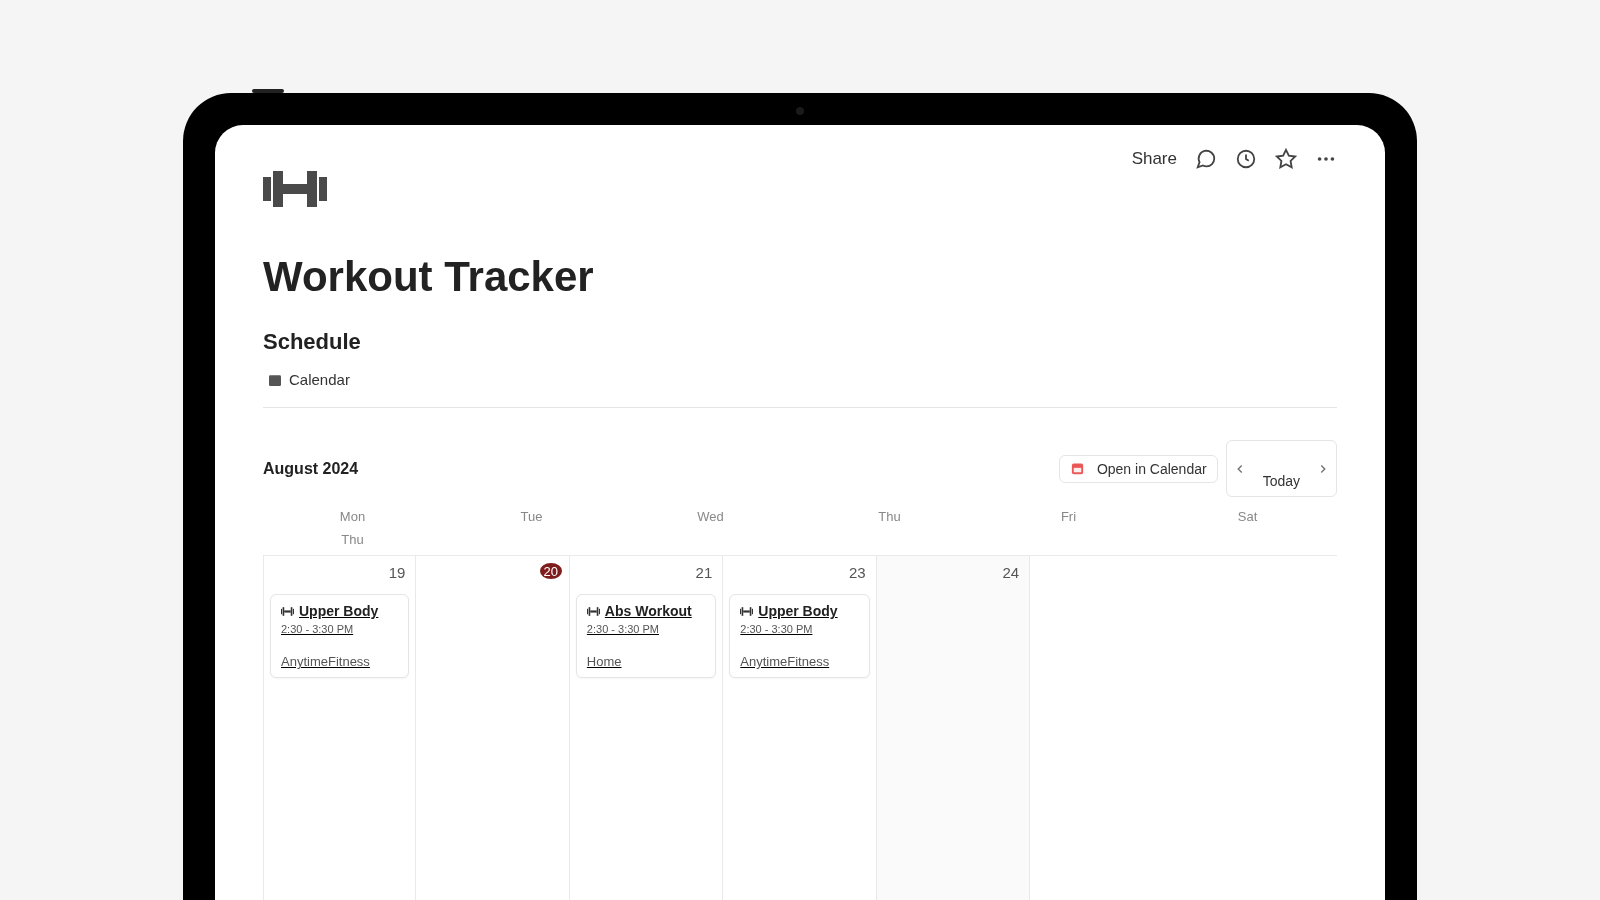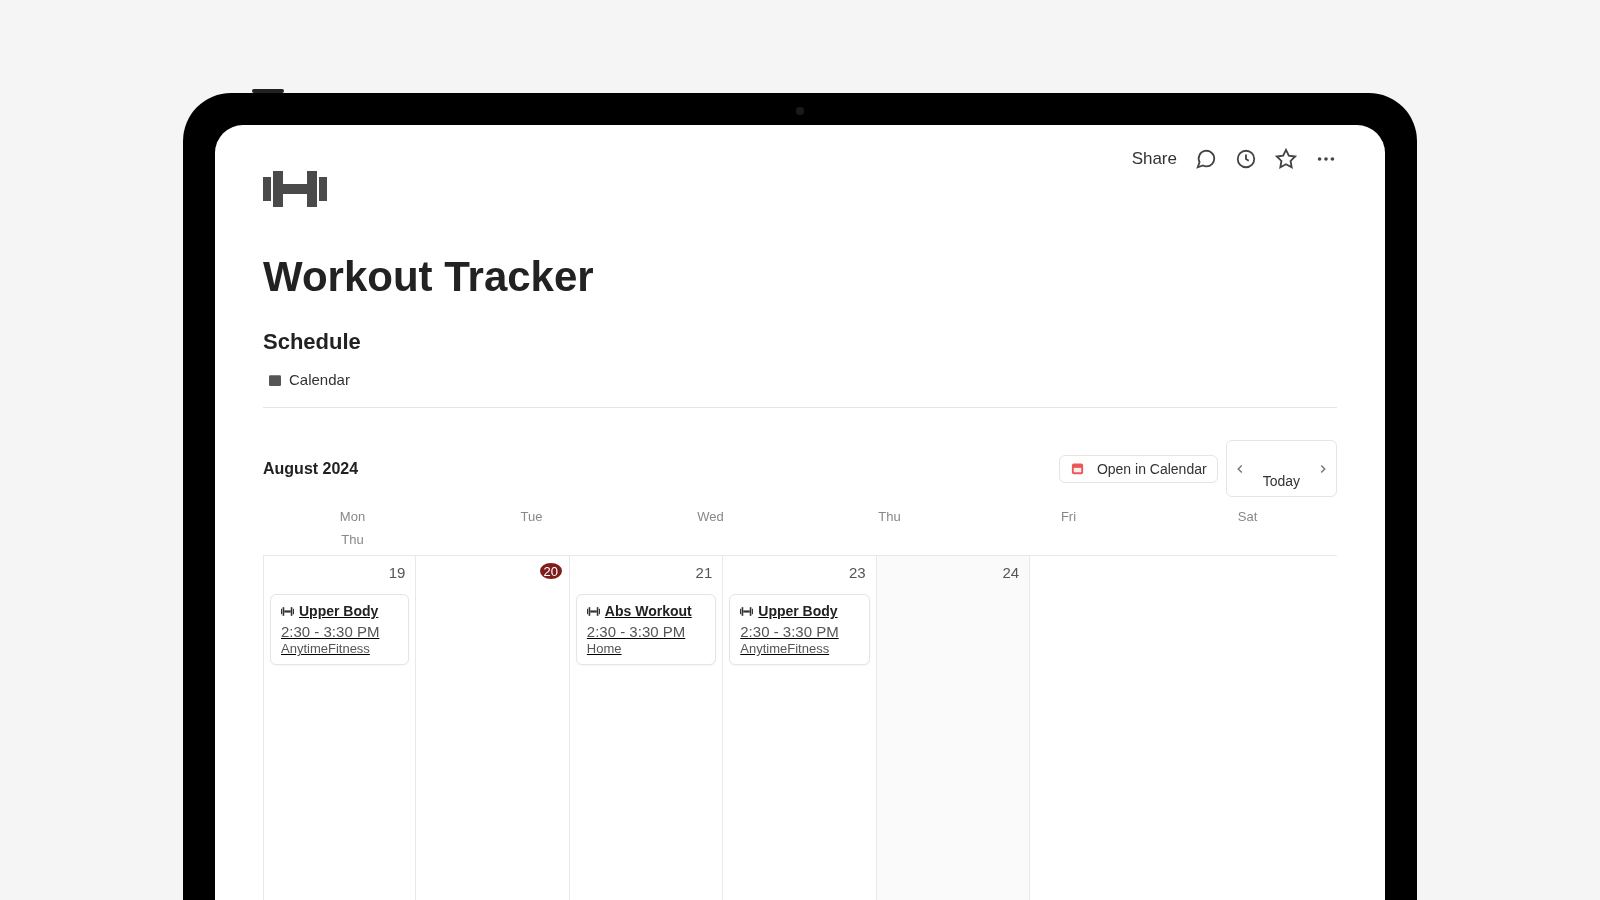--- a/index.html
+++ b/index.html
@@ -236,23 +236,23 @@
       display: flex;
       align-items: center;
       gap: 5px;
       font-size: 14px;
       font-weight: 600;
       color: #222;
       margin-bottom: 4px;
     }
     .event-title svg { width: 13px; height: 13px; flex-shrink: 0; }
     .event-time {
-      font-size: 15px;
+      font-size: 11px;
       color: #555;
-      margin-bottom: 1px;
+      margin-bottom: 19px;
     }
     .event-loc {
       font-size: 13px;
       color: #555;
     }
   </style>
 </head>
 <body>
 
 <div class="button-top"></div>

